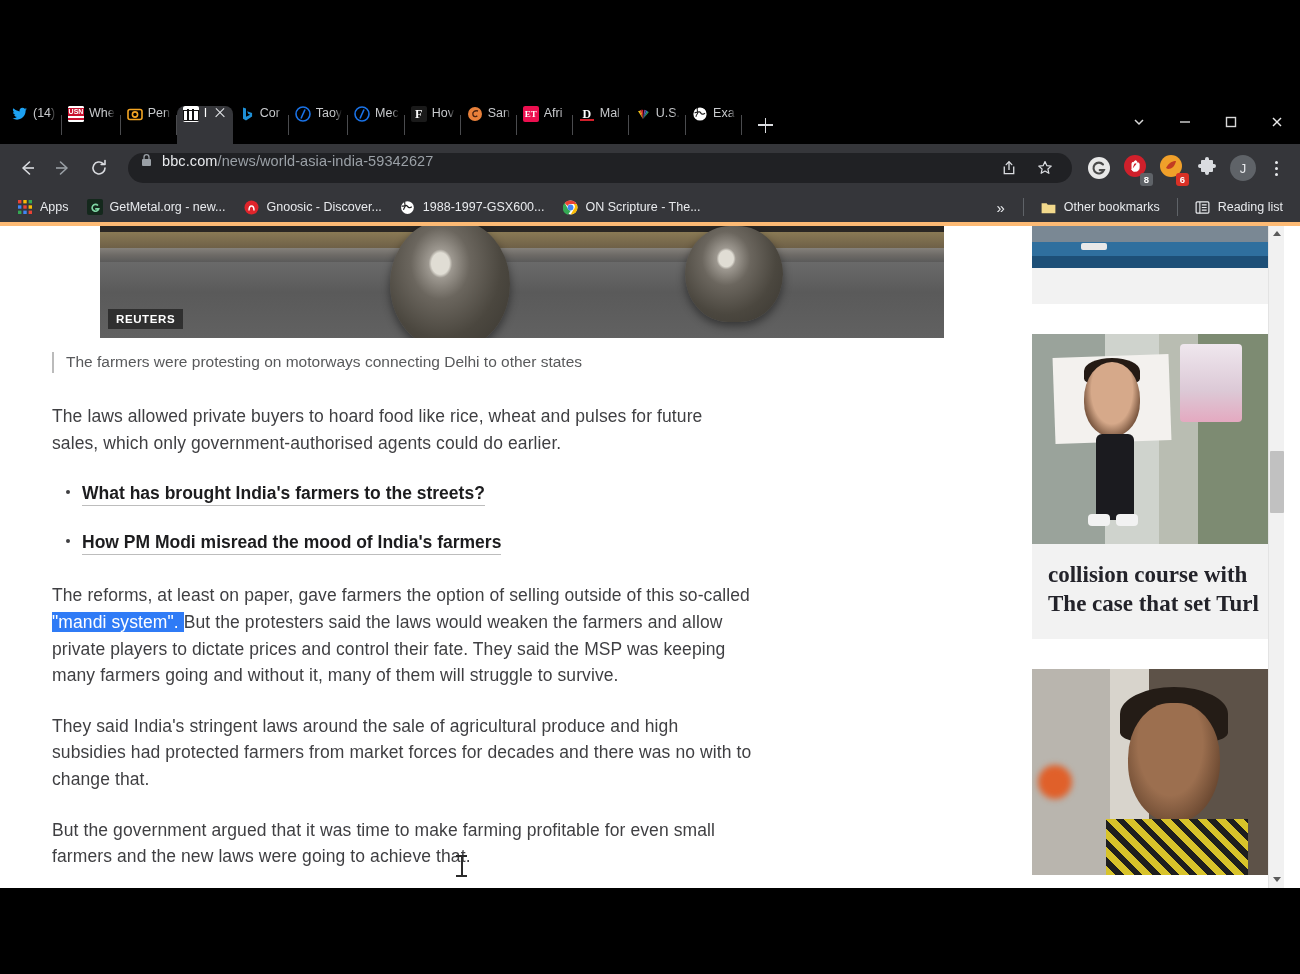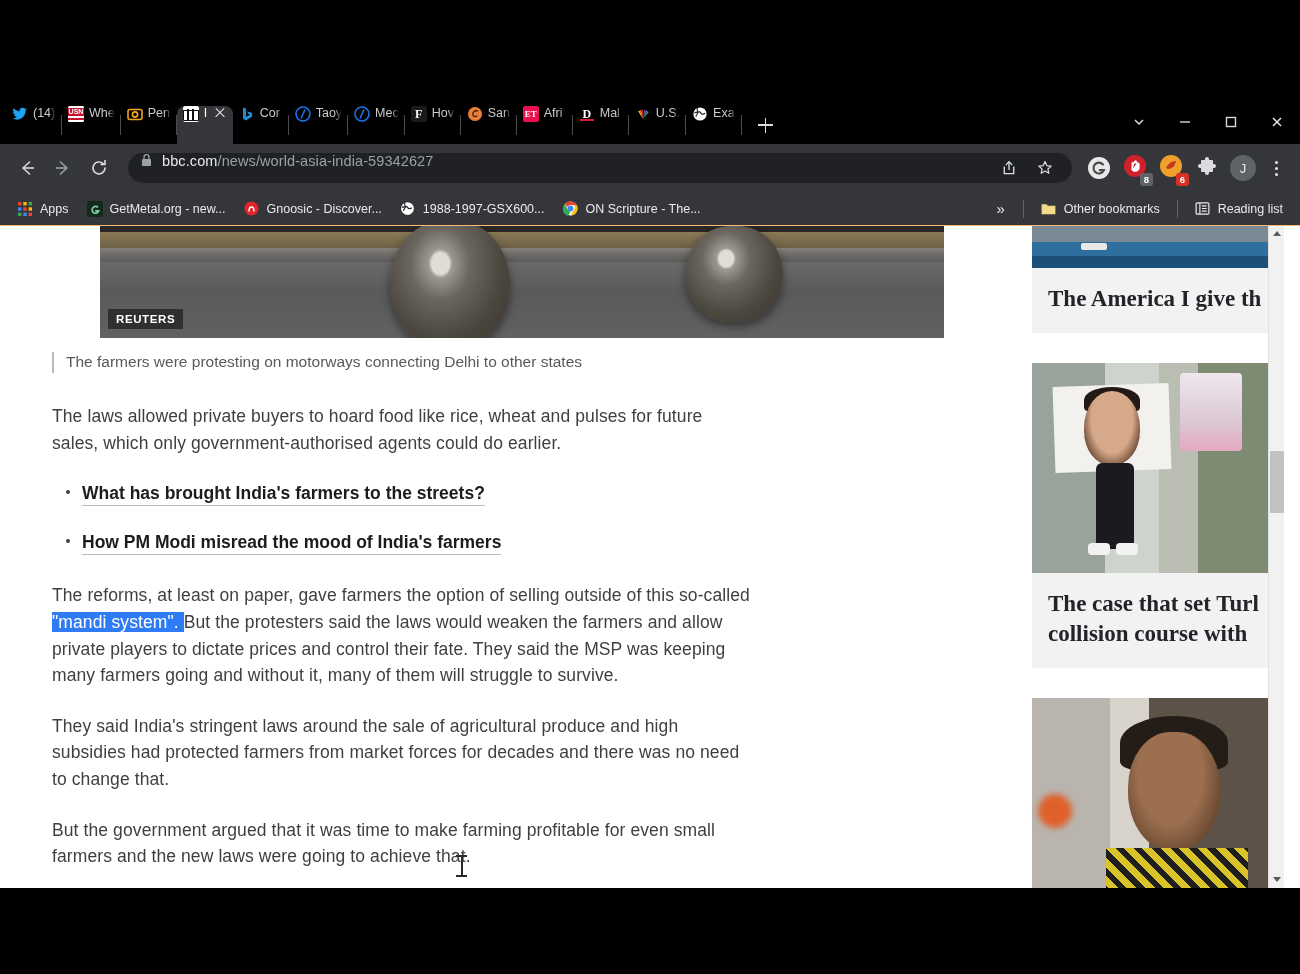--- a/index.html
+++ b/index.html
@@ -110,21 +110,21 @@
     background: #e8eaed; display: block;
   }
   .kebab i:nth-child(1) { top: 7px; }
   .kebab i:nth-child(2) { top: 13px; }
   .kebab i:nth-child(3) { top: 19px; }
 
   
   .bookmarks {
     height: 34px; background: #35363a; display: flex; align-items: center;
     padding: 0 10px; gap: 4px; font-size: 12.5px; color: #e8eaed;
-    border-bottom: 1px solid #fdba74;
+    border-bottom: 4px solid #fdba74;
   }
   .bm { display: flex; align-items: center; gap: 7px; padding: 4px 7px; border-radius: 4px;
         white-space: nowrap; max-width: 180px; overflow: hidden; }
   .bm .bmlabel { overflow: hidden; text-overflow: ellipsis; }
   .bmico { width: 16px; height: 16px; flex: 0 0 16px; border-radius: 2px;
            display: flex; align-items: center; justify-content: center; overflow: hidden; }
   .bmsep { width: 1px; height: 18px; background: #5f6368; margin: 0 6px; }
   .chev-more { padding: 4px 8px; font-size: 15px; color: #e8eaed; }
 
   
@@ -637,47 +637,46 @@
               <li>
                 <a href="#">What has brought India's farmers to the streets?</a>
               </li>
               <li>
                 <a href="#">How PM Modi misread the mood of India's farmers</a>
               </li>
             </ul>
 
             <p><span>The reforms, at least on paper, gave farmers the option of selling outside of this so-called </span><span class="sel">"mandi system". </span><span>But the protesters said the laws would weaken the farmers and allow private players to dictate prices and control their fate. They said the MSP was keeping many farmers going and without it, many of them will struggle to survive.</span></p>
 
-            <p>They said India's stringent laws around the sale of agricultural produce and high subsidies had protected farmers from market forces for decades and there was no need to change that.</p>
+            <p>They said India's stringent laws around the sale of agricultural produce and high subsidies had protected farmers from market forces for decades and there was no with to change that.</p>
             <p>But the government argued that it was time to make farming profitable for even small farmers and the new laws were going to achieve that.</p>
           </div>
         </div>
 
         <div class="rail">
 
           <div class="rcard">
             <div class="rthumb ph-boats"></div>
             <div class="rtitle">
-              <div>The America I give th</div>
             </div>
           </div>
 
           <div class="rcard">
             <div class="rthumb ph-man">
               <span class="poster"></span>
               <span class="hair"></span>
               <span class="face"></span>
               <span class="body"></span>
               <span class="shoe1"></span>
               <span class="shoe2"></span>
               <span class="laundry"></span>
             </div>
             <div class="rtitle">
+              <div>collision course with </div>
               <div>The case that set Turl</div>
-              <div>collision course with </div>
             </div>
           </div>
 
           <div class="rcard">
             <div class="rthumb ph-girl">
               <span class="blur"></span>
               <span class="ghair"></span>
               <span class="gface"></span>
               <span class="scarf"></span>
             </div>

